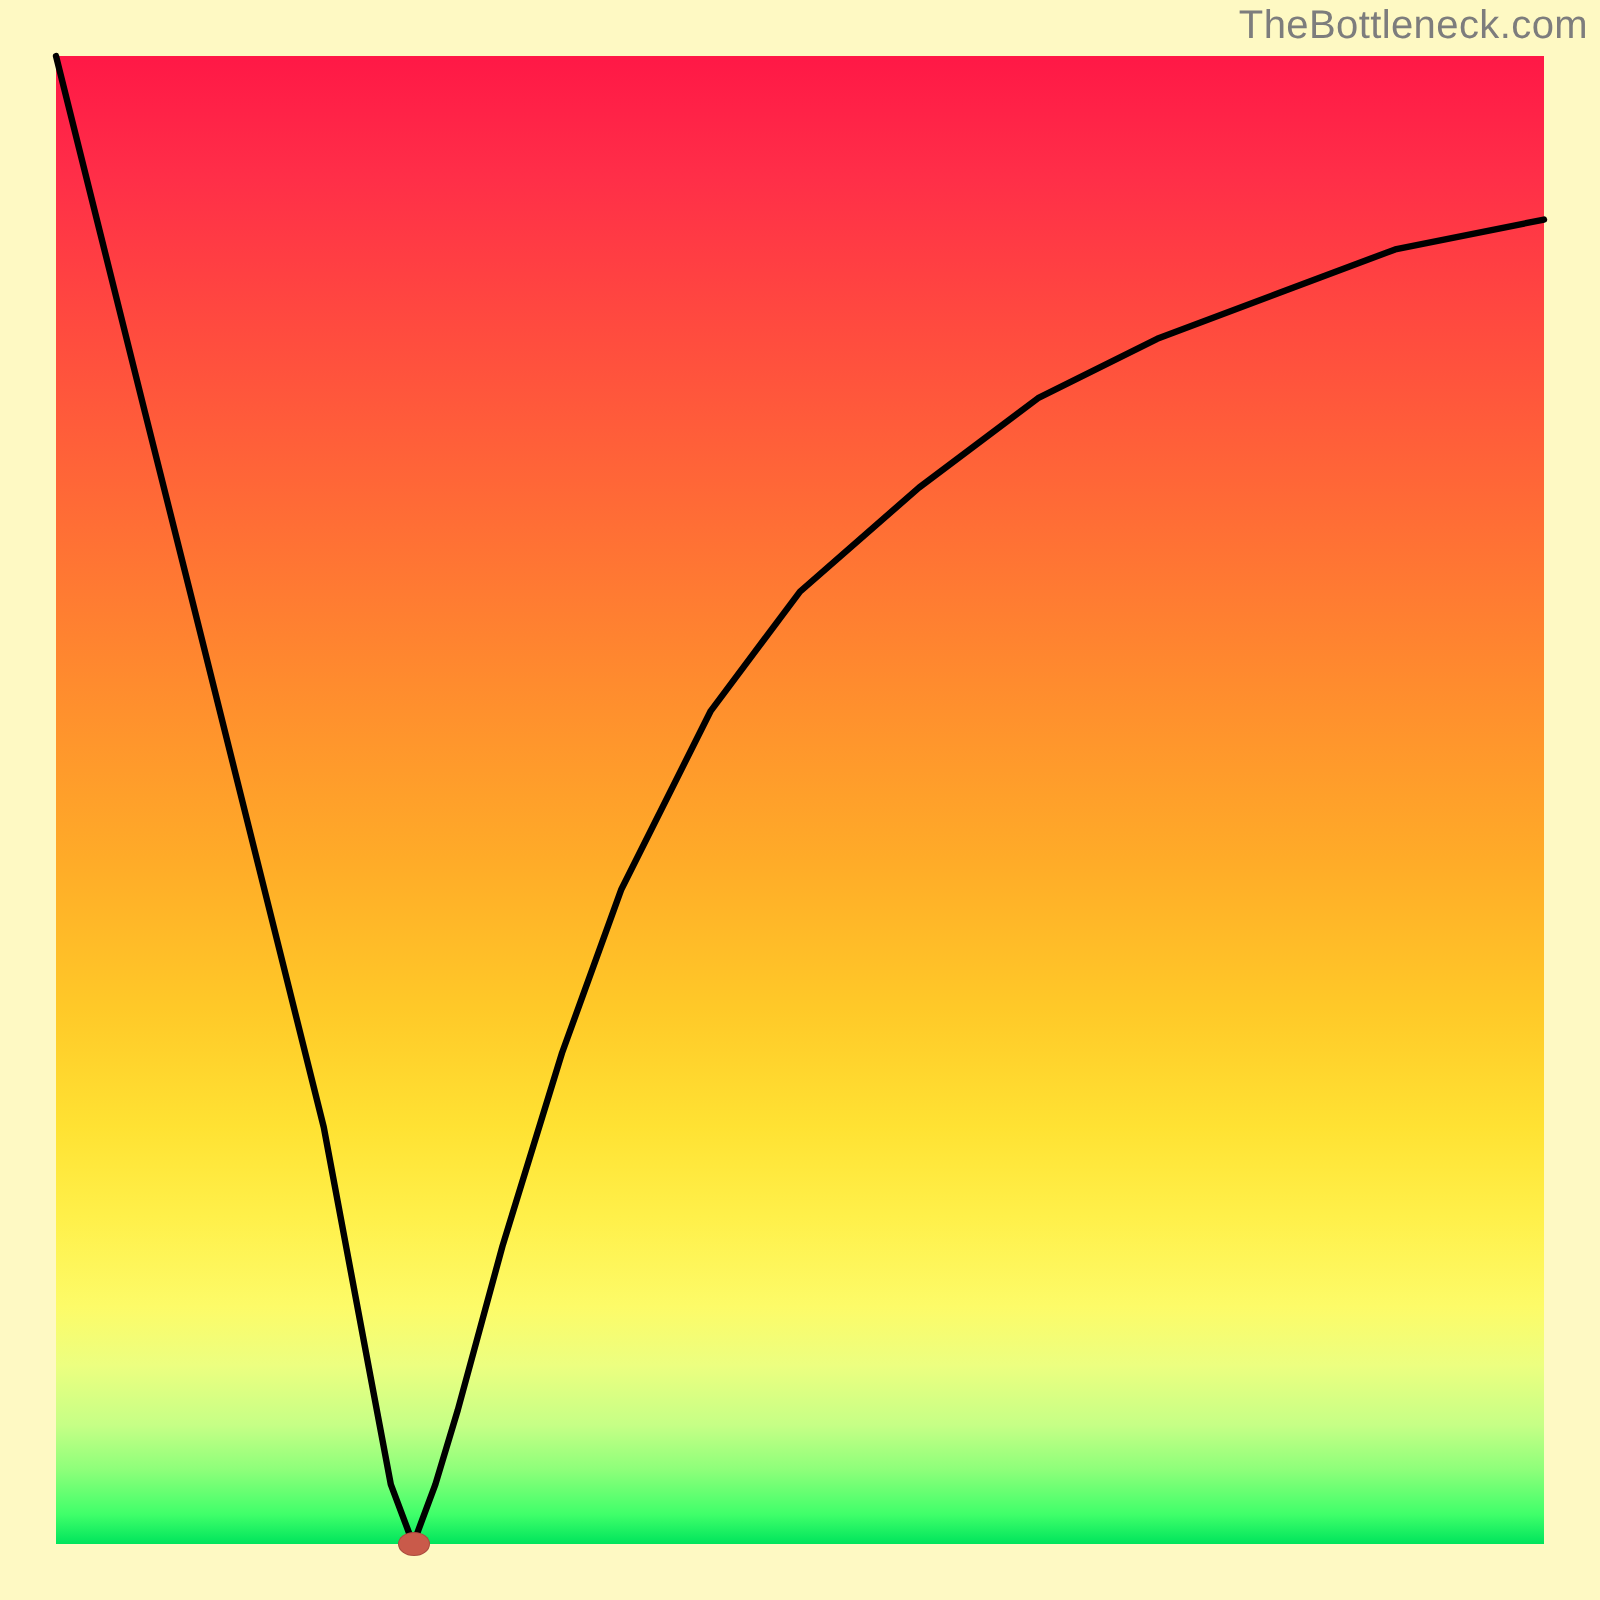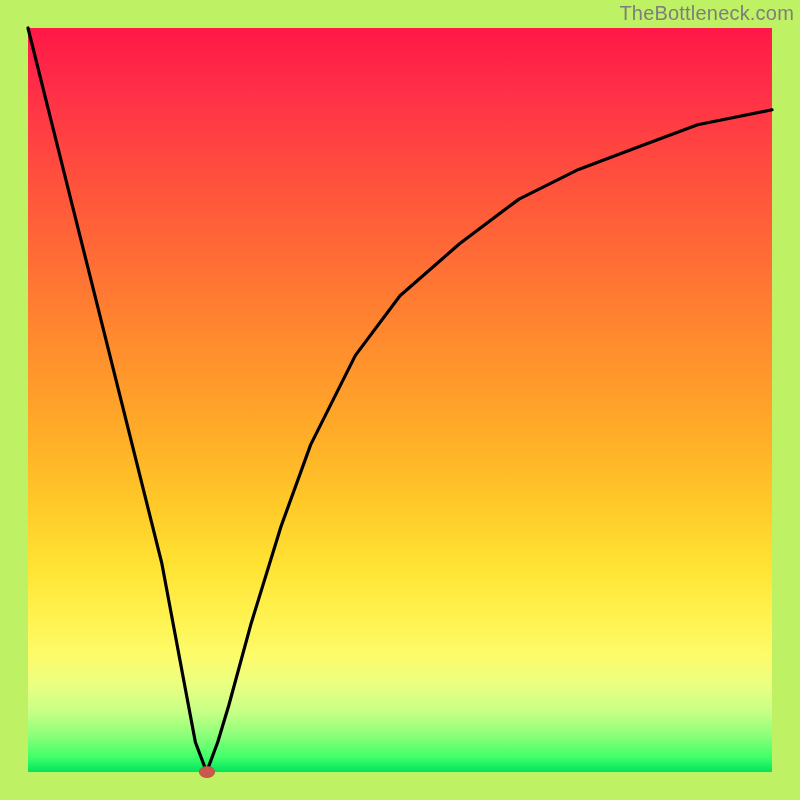--- a/index.html
+++ b/index.html
@@ -8,21 +8,21 @@
     width: 800px;
     height: 800px;
     background: #000;
     font-family: Arial, Helvetica, sans-serif;
     overflow: hidden;
   }
   .frame {
     position: relative;
     width: 800px;
     height: 800px;
-    background: #bef264;
+    background: #fef9c3;
   }
   .plot {
     position: absolute;
     left: 28px;
     top: 28px;
     width: 744px;
     height: 744px;
     
     background: linear-gradient(to bottom,
       #ff1846 0%,

